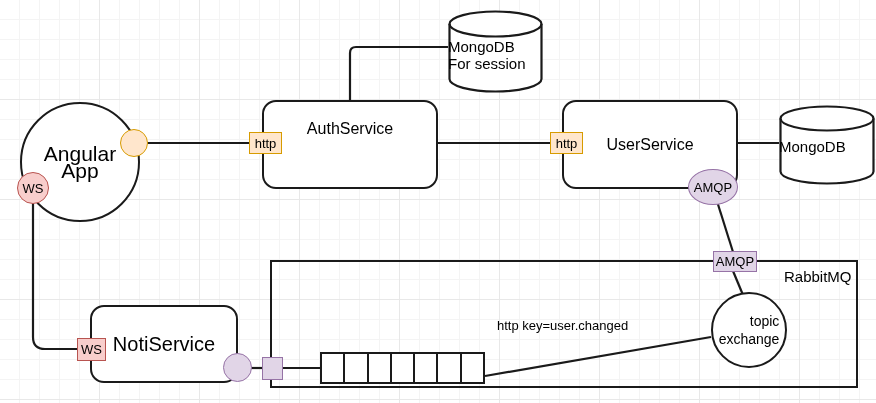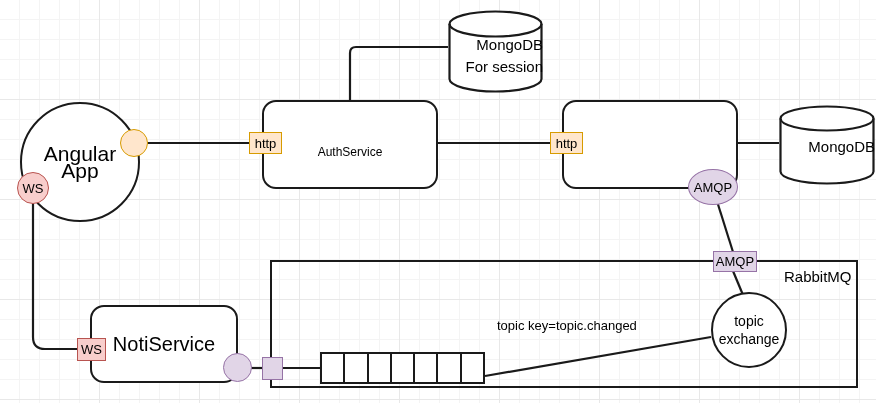--- a/index.html
+++ b/index.html
@@ -67,23 +67,23 @@
   
   .cyl {
     position: absolute;
   }
   .cyl svg { display: block; }
   .cyl .cyl-text {
     position: absolute;
     left: 0; right: 0;
     top: 50%;
     transform: translateY(-42%);
-    text-align: right;
+    text-align: left;
     font-size: 15px;
-    line-height: 22px;
+    line-height: 17px;
     color: #000;
     white-space: pre-line;
   }
   
   .badge {
     position: absolute;
     display: flex;
     align-items: center;
     justify-content: center;
     font-size: 13px;
@@ -203,57 +203,58 @@
 
   <div class="circ" style="left:20px; top:102px; width:120px; height:120px;"></div>
   <div class="node-label" style="left:20px; top:102px; width:120px; height:120px;">Angular
 App</div>
 
   <div class="dot dot-red" style="left:17px; top:172px; width:32px; height:32px;">WS</div>
 
   <div class="dot dot-orange" style="left:120px; top:129px; width:28px; height:28px;"></div>
 
   <div class="proc" style="left:262px; top:100px; width:176px; height:89px;"></div>
-  <div class="node-label" style="left:262px; top:108px; width:176px; height:89px; font-size:12px;">AuthService</div>
+  <div class="node-label" style="left:262px; top:84px; width:176px; height:89px; font-size:16px;">AuthService</div>
 
   <div class="badge badge-http" style="left:249px; top:132px; width:33px; height:22px;">http</div>
 
   <div class="cyl" style="left:448px; top:10px; width:95px; height:83px;">
     <svg width="95" height="83" viewBox="0 0 95 83">
       <path d="M 1.5 14 A 46 12.5 0 0 1 93.5 14 L 93.5 69 A 46 12.5 0 0 1 1.5 69 Z" fill="#ffffff" stroke="#1a1a1a" stroke-width="2.2"></path>
       <path d="M 1.5 14 A 46 12.5 0 0 0 93.5 14" fill="none" stroke="#1a1a1a" stroke-width="2.2"></path>
     </svg>
     <div class="cyl-text">MongoDB
 For session</div>
   </div>
 
   <div class="proc" style="left:562px; top:100px; width:176px; height:89px;"></div>
+  <div class="node-label" style="left:562px; top:100px; width:176px; height:89px; font-size:16px;">UserService</div>
 
   <div class="badge badge-http" style="left:550px; top:132px; width:33px; height:22px;">http</div>
 
   <div class="dot dot-purple" style="left:688px; top:169px; width:50px; height:36px; border-radius:50%;">AMQP</div>
 
   <div class="cyl" style="left:779px; top:105px; width:96px; height:80px;">
     <svg width="96" height="80" viewBox="0 0 96 80">
       <path d="M 1.5 13.5 A 46.5 12 0 0 1 94.5 13.5 L 94.5 66.5 A 46.5 12 0 0 1 1.5 66.5 Z" fill="#ffffff" stroke="#1a1a1a" stroke-width="2.2"></path>
       <path d="M 1.5 13.5 A 46.5 12 0 0 0 94.5 13.5" fill="none" stroke="#1a1a1a" stroke-width="2.2"></path>
     </svg>
     <div class="cyl-text">MongoDB</div>
   </div>
 
   <div class="plainbox" style="left:270px; top:260px; width:588px; height:128px;"></div>
   <div class="corner-label" style="left:784px; top:268px;">RabbitMQ</div>
 
   <div class="badge badge-amqp" style="left:713px; top:251px; width:44px; height:21px;">AMQP</div>
 
   <div class="circ" style="left:711px; top:292px; width:76px; height:76px;"></div>
-  <div class="node-label" style="left:705px; top:292px; width:88px; height:76px; font-size:14px; line-height:18px;">topic
+  <div class="node-label" style="left:705px; top:292px; width:88px; height:76px; font-size:14px; line-height:18px;text-align:right;">topic
 exchange</div>
 
-  <div class="edge-label" style="left:497px; top:318px;">topic key=topic.changed</div>
+  <div class="edge-label" style="left:497px; top:318px;">http key=user.changed</div>
 
   <div class="queue" style="left:320px; top:352px; width:165px; height:32px;">
     <div class="queue-cell"></div>
     <div class="queue-cell"></div>
     <div class="queue-cell"></div>
     <div class="queue-cell"></div>
     <div class="queue-cell"></div>
     <div class="queue-cell"></div>
     <div class="queue-cell"></div>
   </div>

